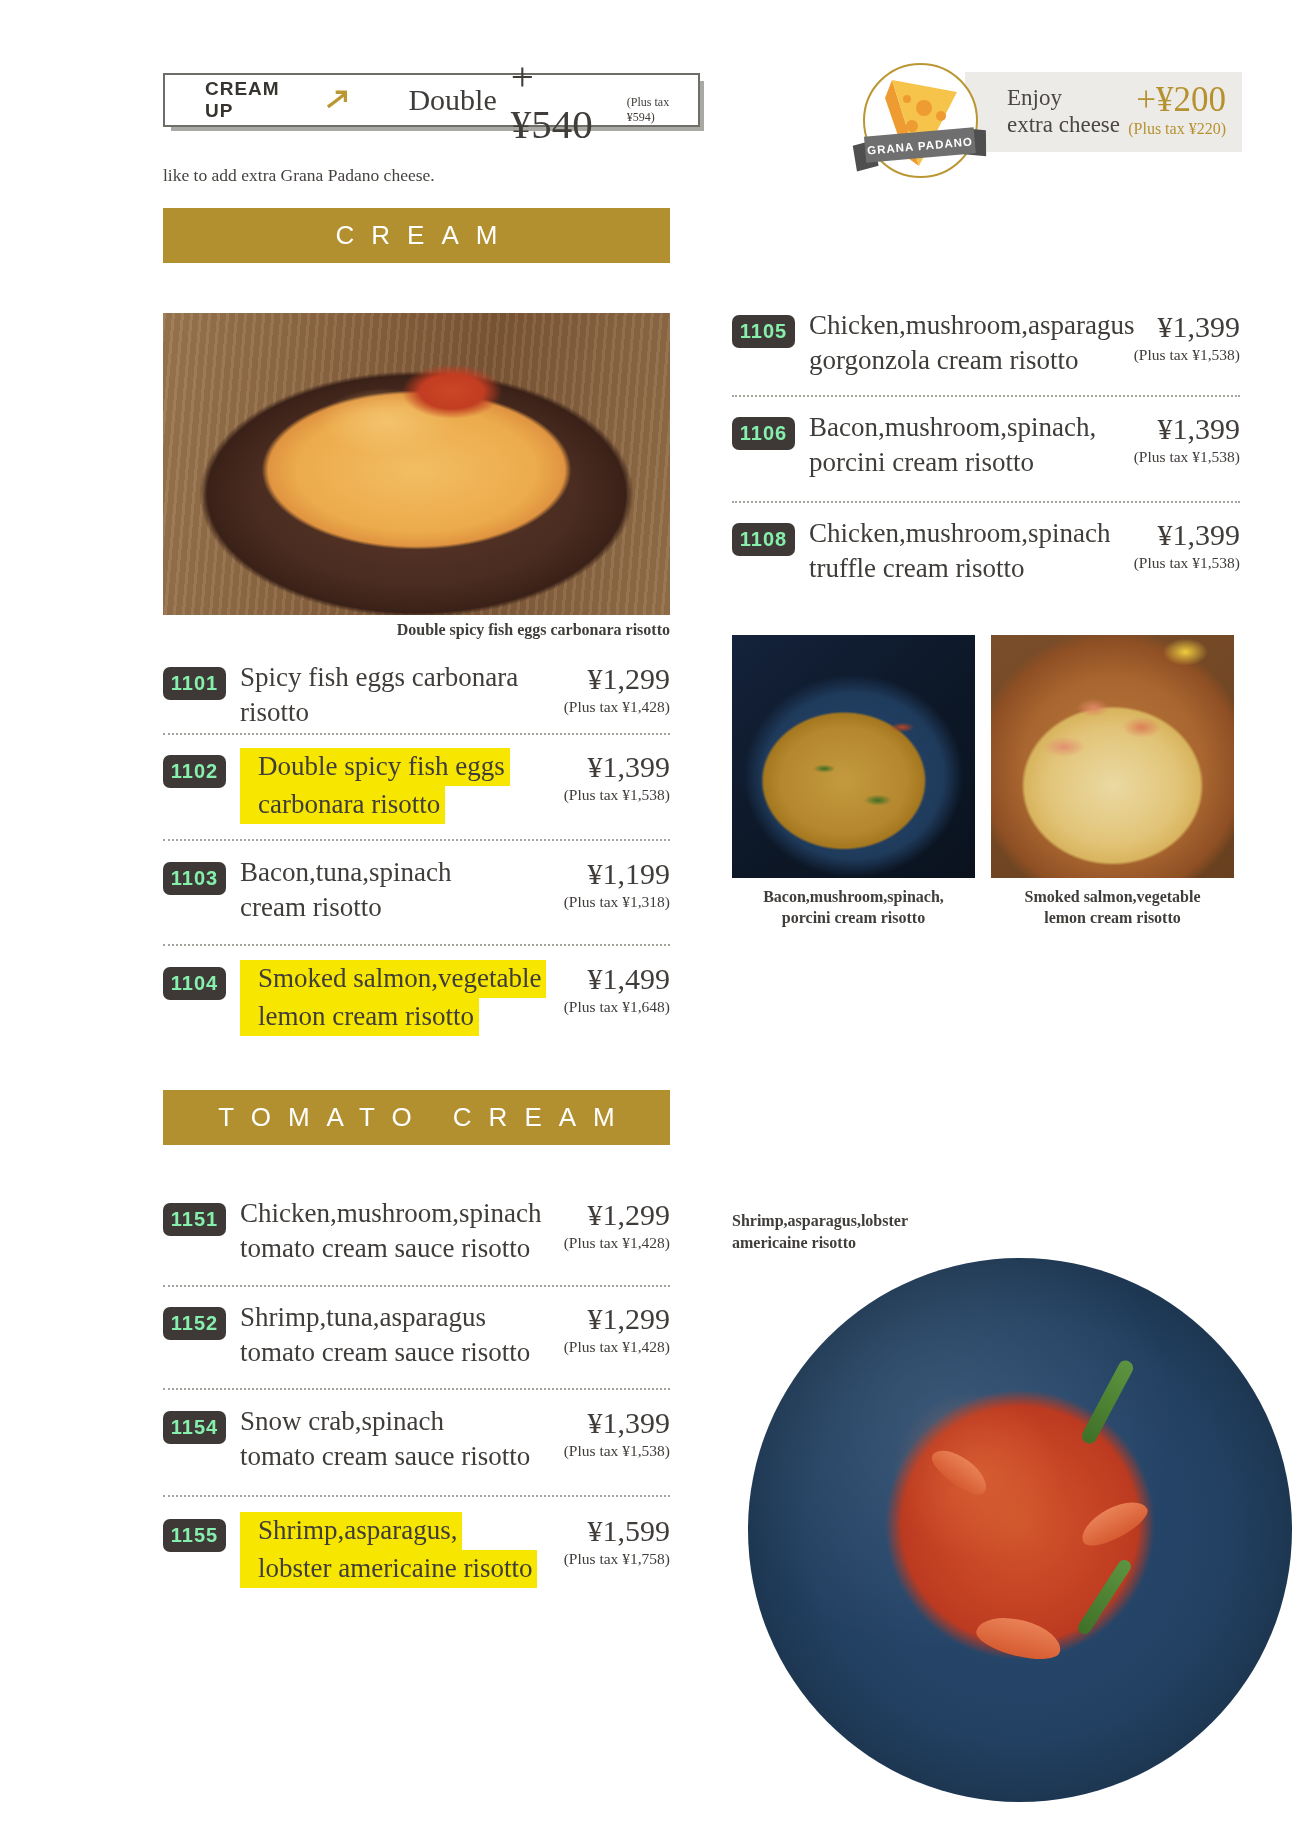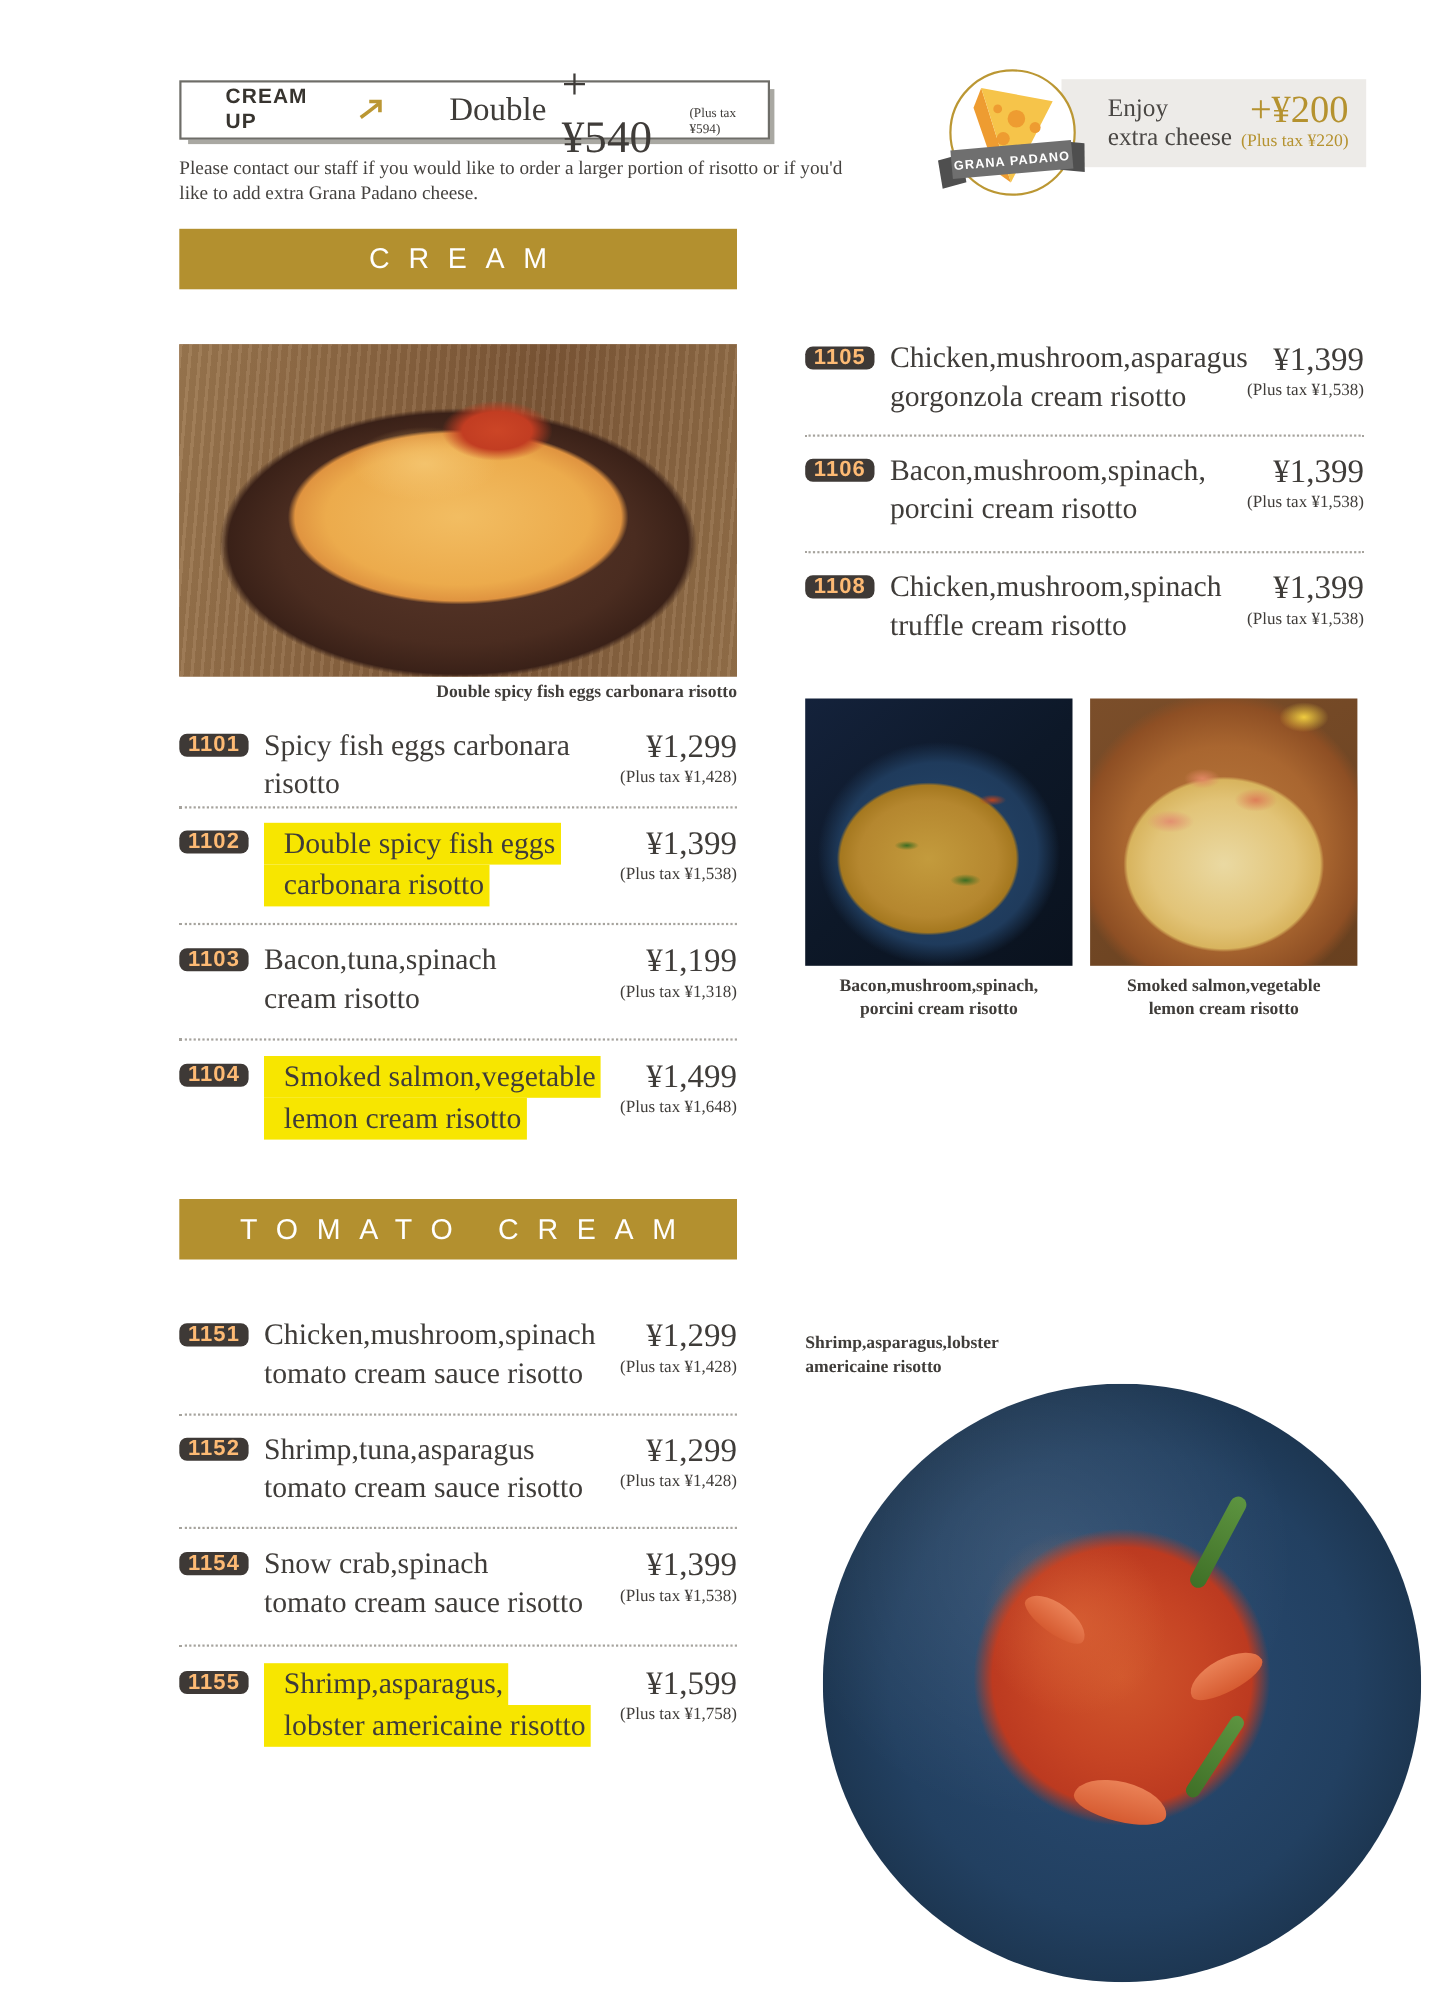--- a/index.html
+++ b/index.html
@@ -78,22 +78,22 @@
       radial-gradient(circle at 36% 30%, rgba(255,255,255,0.10), rgba(255,255,255,0) 45%),
       radial-gradient(circle at 50% 50%, #2a4c74 0%, #224061 55%, #1a3149 80%, #13253d 93%, #0f1d30 100%);
   }
   .shrimp{position:absolute;background:linear-gradient(180deg,#ea8156,#d65b31);border-radius:50% 50% 50% 50% / 60% 60% 40% 40%;}
   .aspara{position:absolute;background:linear-gradient(180deg,#5d9440,#3f7027);border-radius:8px;}
   
   .row{position:absolute;width:508px;}
   .row-left{left:163px;width:507px;}
   .row-right{left:732px;}
   .badge{
-    position:absolute;left:0;top:7px;width:63px;height:21px;border-radius:7px;
-    background:#3e3936;color:#fdba74;font-family:"Liberation Sans",sans-serif;
+    position:absolute;left:0;top:7px;width:63px;height:33px;border-radius:7px;
+    background:#3e3936;color:#86efac;font-family:"Liberation Sans",sans-serif;
     font-size:20px;font-weight:bold;display:flex;align-items:center;justify-content:center;letter-spacing:1px;
   }
   .iname{margin-left:77px;font-size:27px;line-height:35px;color:#3f3c39;width:330px;}
   .iname .hl{background:#f7e600;padding:1px 5px 2px 18px;}
   .iname span{display:inline-block;}
   .priceblock{position:absolute;right:0;top:0;text-align:right;}
   .price{font-size:30px;line-height:37px;color:#3f3c39;}
   .tax{font-size:15.5px;line-height:19px;color:#3f3c39;}
   .sep{position:absolute;height:0;border-top:2px dotted #a6a39d;}
   .sep-left{left:163px;width:507px;}
@@ -107,21 +107,21 @@
   <svg width="26" height="22" viewBox="0 0 26 22">
     <path d="M3 18 Q10 13 20 5" stroke="#bb9733" stroke-width="3.4" fill="none"></path>
     <path d="M11 3 L21 3 L21 13" stroke="#bb9733" stroke-width="3.4" fill="none"></path>
   </svg>
   <span class="sizeup-offer">Double</span>
   <span class="sizeup-price">+¥540</span>
   <span class="sizeup-tax">(Plus tax ¥594)</span>
 </div>
 
 <div class="abs notice">
-  <span>Please contact our staff if you would like to order a larger portion of risotto or if you'd</span><br>
+  <br>
   <span>like to add extra Grana Padano cheese.</span>
 </div>
 
 <div class="abs cheese-box">
   <div class="cheese-enjoy">
     <span>Enjoy</span><br>
     <span>extra cheese</span>
   </div>
   <div class="cheese-price">+¥200</div>
   <div class="cheese-tax">(Plus tax ¥220)</div>

